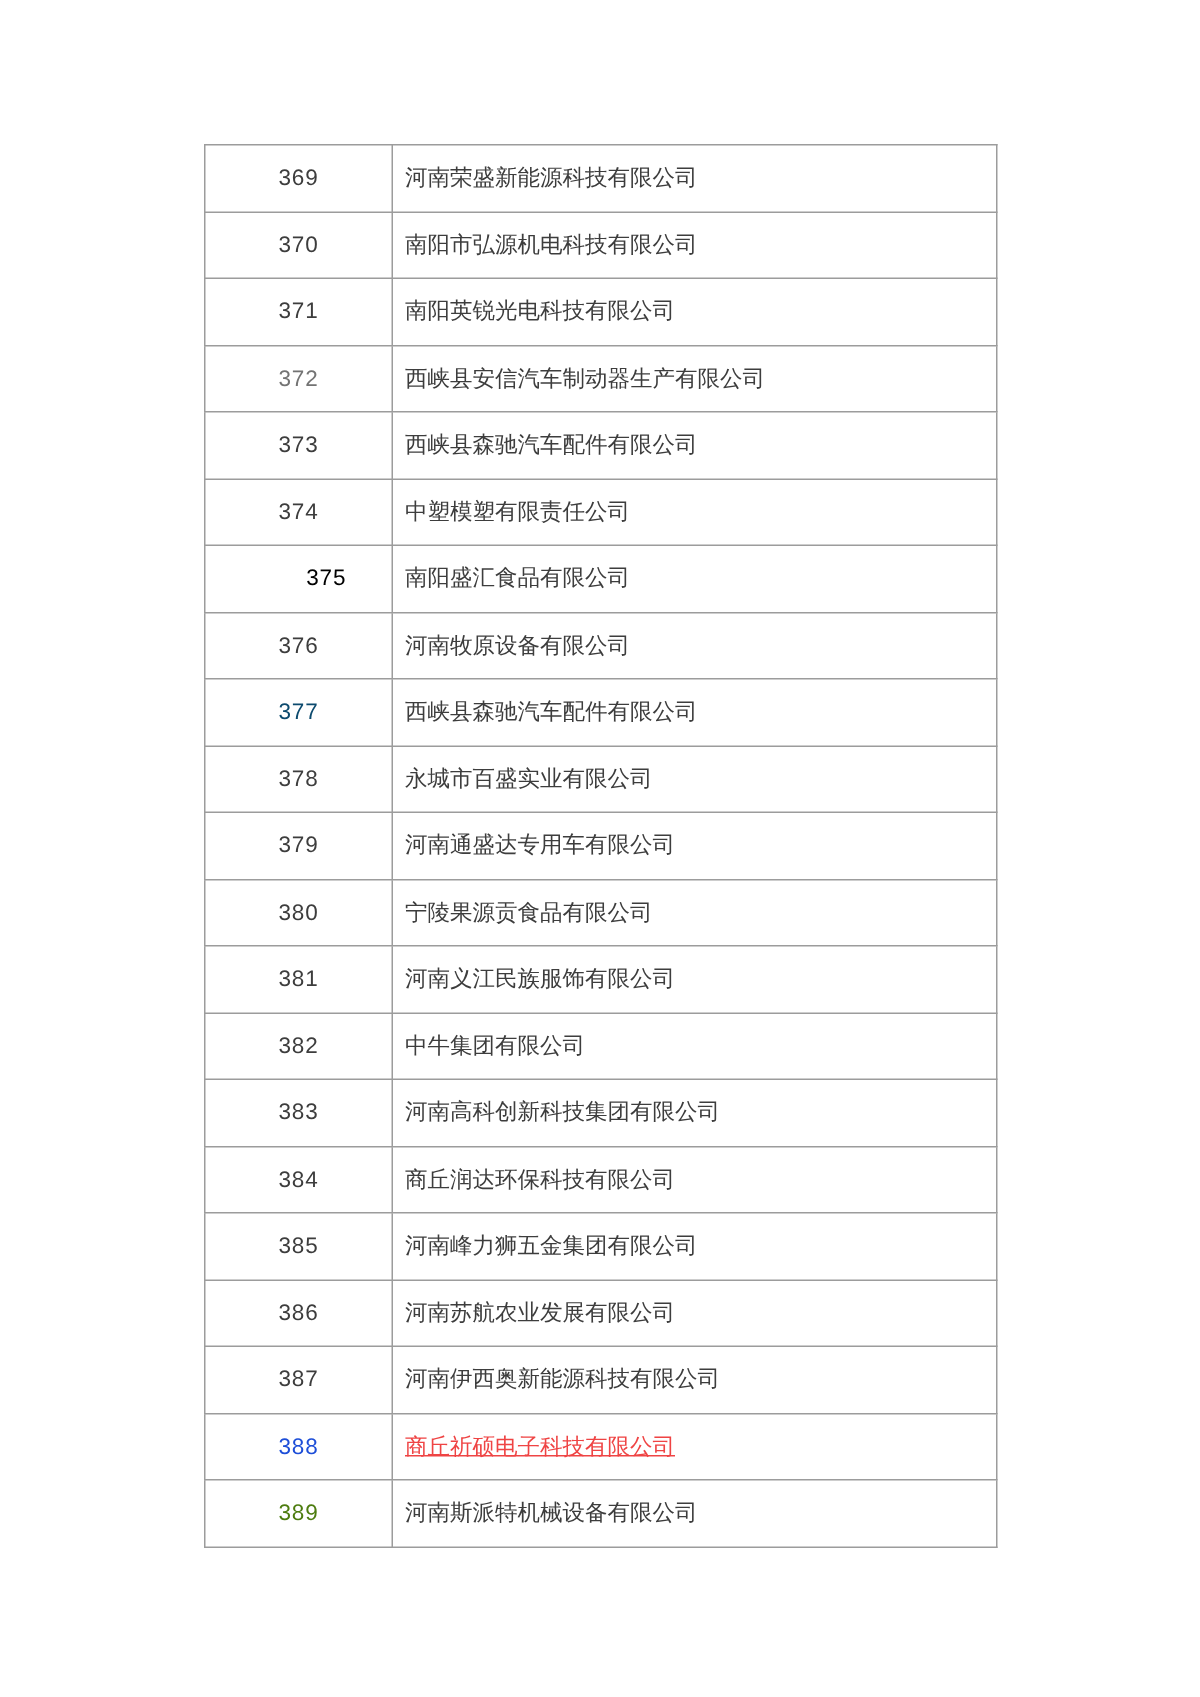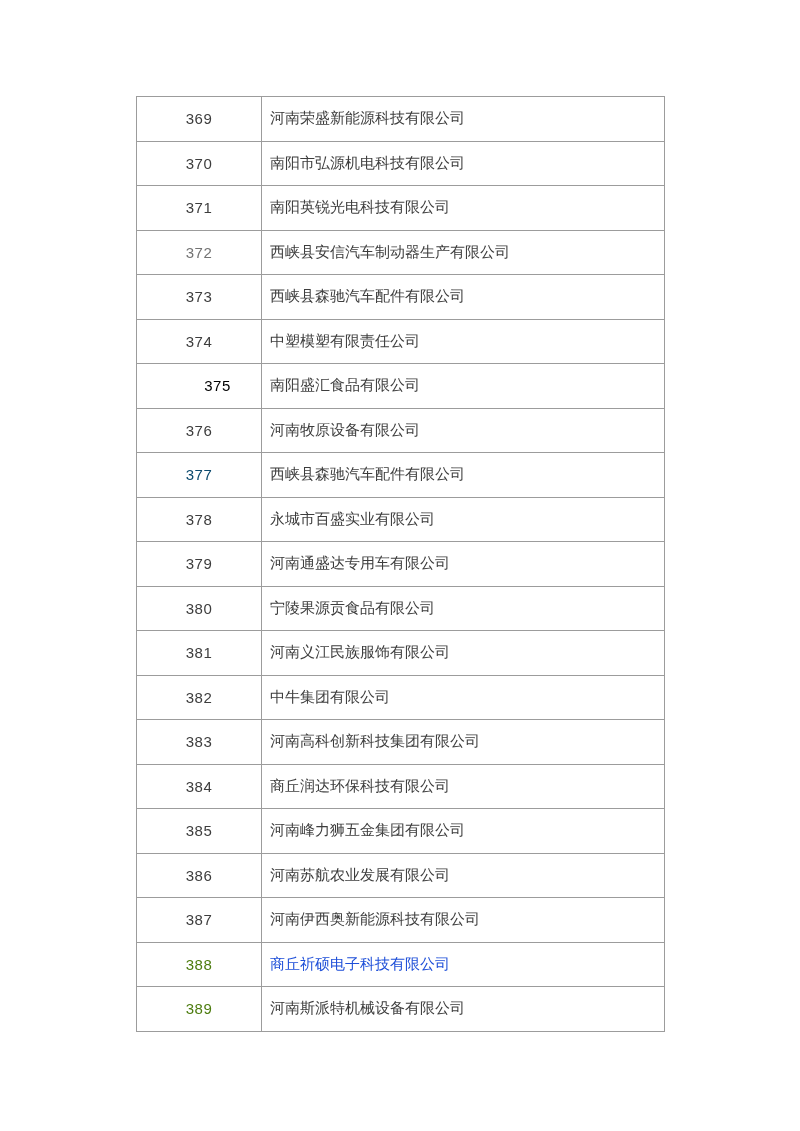--- a/index.html
+++ b/index.html
@@ -141,22 +141,22 @@
     <td class="num-cell" style="border-color: rgb(156, 156, 156); color: rgb(61, 61, 61);">386</td>
     <td class="name-cell" style="border-color: rgb(156, 156, 156); color: rgb(61, 61, 61);">河南苏航农业发展有限公司</td>
   </tr>
 
   <tr>
     <td class="num-cell" style="border-color: rgb(156, 156, 156); color: rgb(61, 61, 61);">387</td>
     <td class="name-cell" style="border-color: rgb(156, 156, 156); color: rgb(61, 61, 61);">河南伊西奥新能源科技有限公司</td>
   </tr>
 
   <tr>
-    <td class="num-cell" style="border-color: rgb(156, 156, 156); color: #4d7c0f;">388</td>
-    <td class="name-cell" style="border-color: rgb(156, 156, 156); color: #1d4ed8;">商丘祈硕电子科技有限公司</td>
+    <td class="num-cell" style="border-color: rgb(156, 156, 156); color: #1d4ed8;">388</td>
+    <td class="name-cell" style="border-color: rgb(156, 156, 156); color: #ef4444; text-decoration: underline;">商丘祈硕电子科技有限公司</td>
   </tr>
 
   <tr>
     <td class="num-cell" style="border-color: rgb(156, 156, 156); color: #4d7c0f;">389</td>
     <td class="name-cell" style="border-color: rgb(156, 156, 156); color: rgb(61, 61, 61);">河南斯派特机械设备有限公司</td>
   </tr>
 
 </tbody>
     </table>
   </div>

